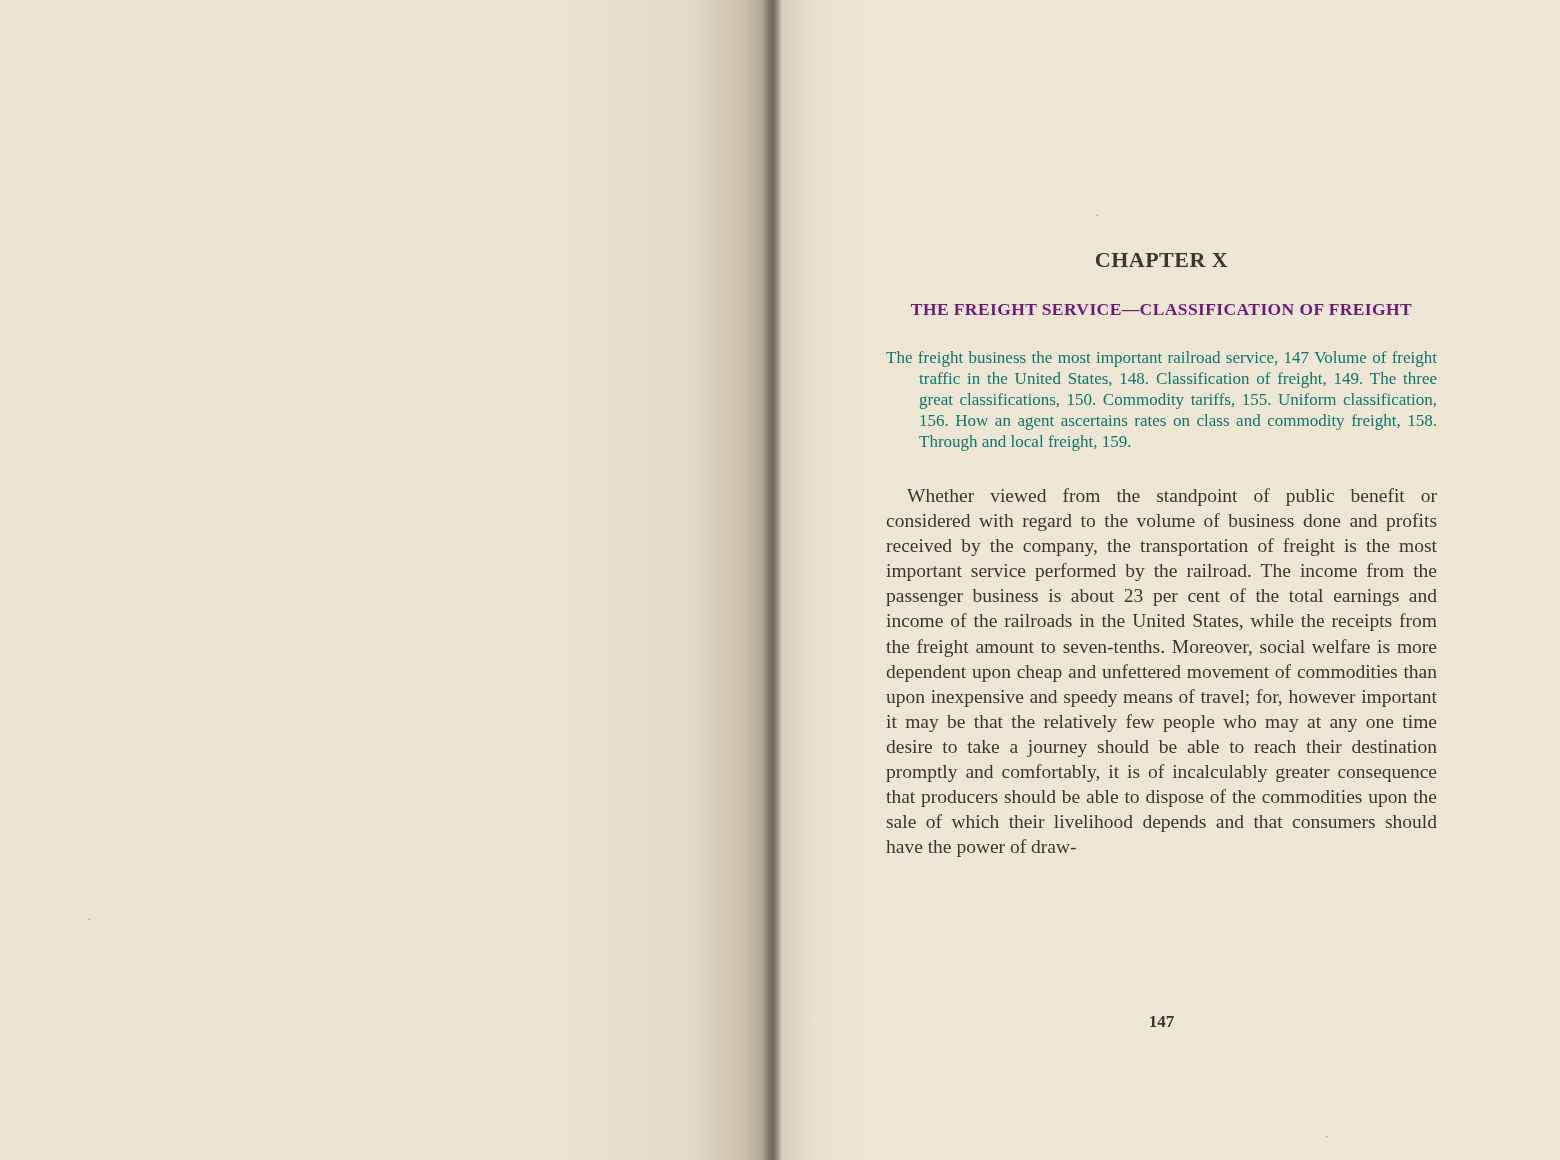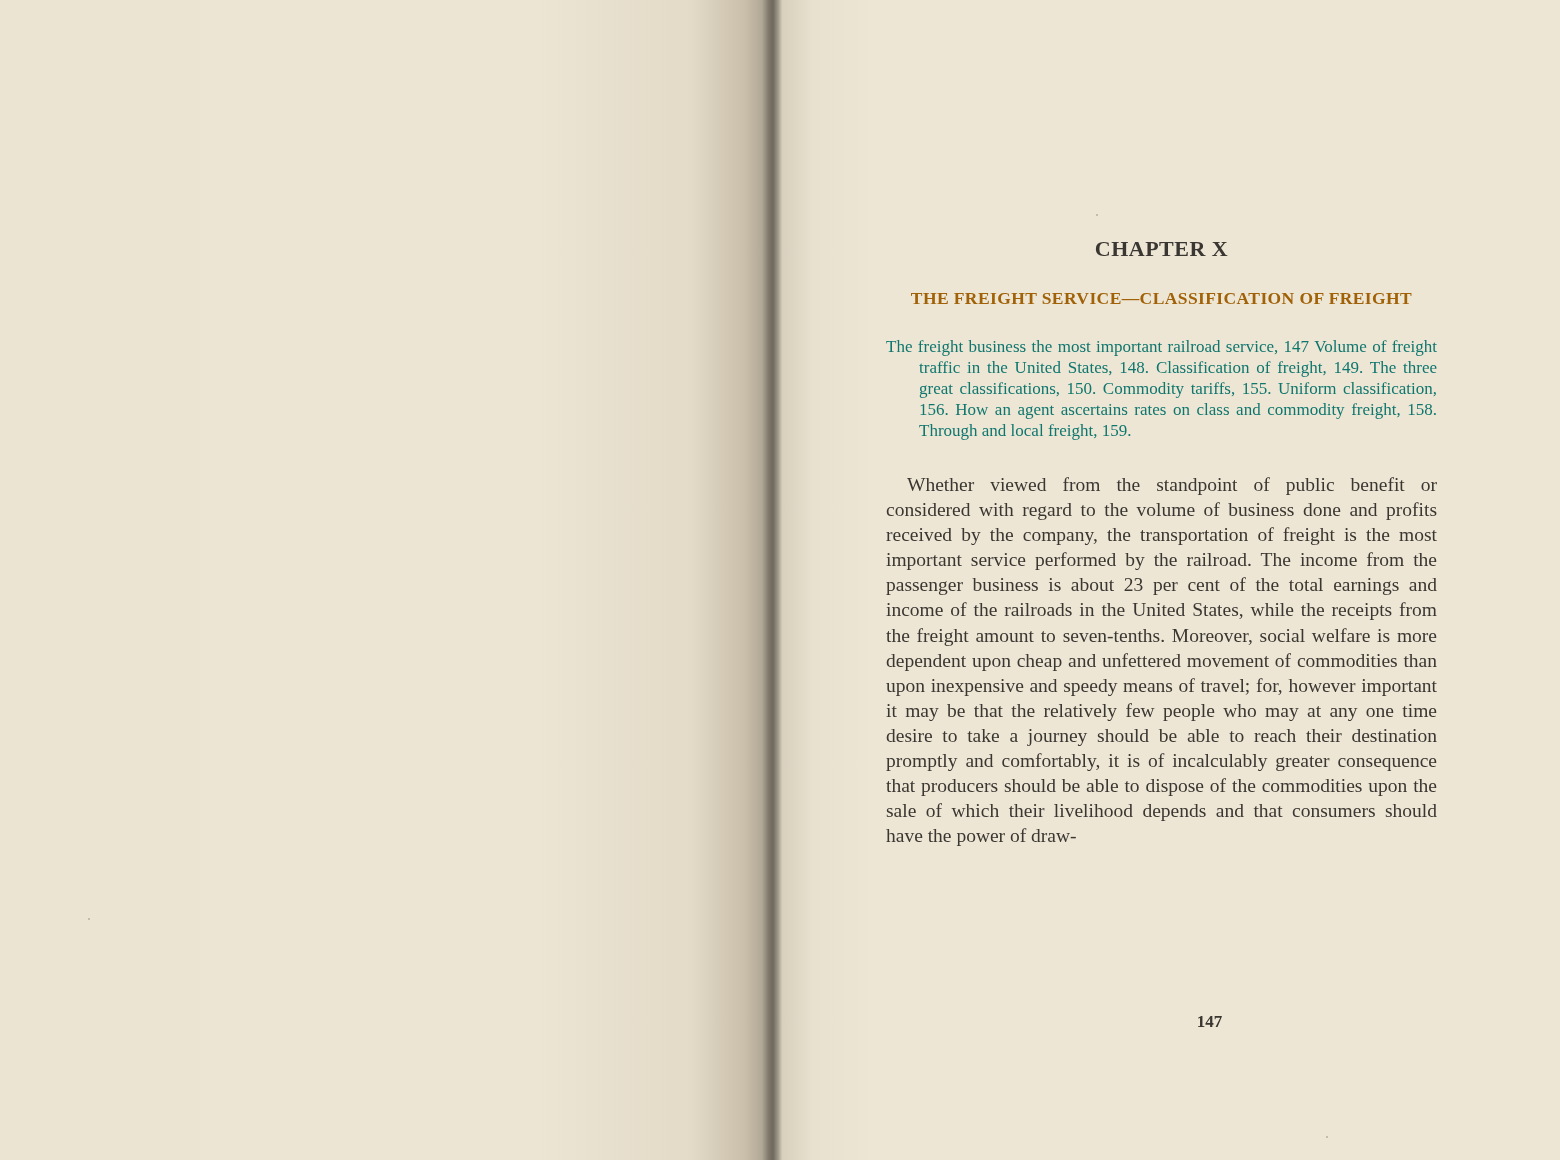--- a/index.html
+++ b/index.html
@@ -20,39 +20,39 @@
   }
   .page-right {
     position: absolute; left: 782px; top: 0; width: 778px; height: 1160px;
     background: linear-gradient(to right, #d8d0bd 0%, #e8e1cf 4%, #ede6d5 12%, #ede6d5 100%);
   }
   .content {
     position: absolute; left: 886px; top: 228px; width: 551px;
   }
   .chapter-number {
     text-align: center; font-size: 22px; letter-spacing: 0.5px;
-    margin: 4px; height: 34px; line-height: 34px; color: #3a3631;
+    margin: 15px; height: 34px; line-height: 34px; color: #3a3631;
   }
   .chapter-title {
     text-align: center; font-size: 17.5px; letter-spacing: 0.4px;
-    margin: 20px 0 0 0; line-height: 24px; color: #a16207; white-space: nowrap;
+    margin: 20px 0 0 0; line-height: 24px; color: #701a75; white-space: nowrap;
   }
   .synopsis {
     margin: 26px 0 0 0; font-size: 17px; line-height: 21px;
     text-align: justify; text-align-last: left;
     padding-left: 33px; text-indent: -33px; color: #0f766e;
   }
   .body-text {
     margin: 31px 0 0 0; font-size: 19.5px; line-height: 25.1px;
     text-align: justify; color: #3a3631;
   }
   .body-text p { margin: 0; text-indent: 21px; }
   .smallcaps { font-variant: small-caps; }
   .page-number {
-    position: absolute; left: 934px; width: 551px; top: 1012px;
+    position: absolute; left: 886px; width: 551px; top: 1012px;
     text-align: center; font-size: 17px; font-weight: bold; color: #3a3631;
   }
   .speck { position: absolute; width: 2px; height: 2px; border-radius: 1px; background: #b7ae9c; }
 </style>
 </head>
 <body>
 
 <div class="spread">
   <div class="page-left"></div>
   <div class="gutter"></div>

